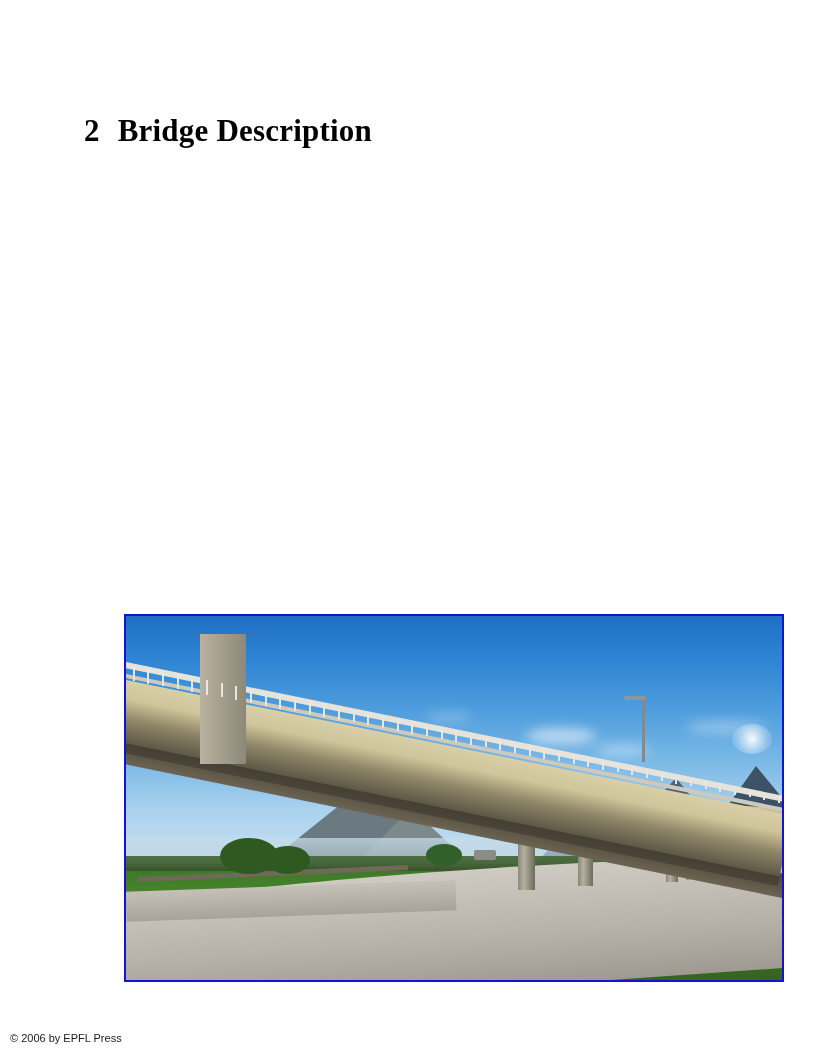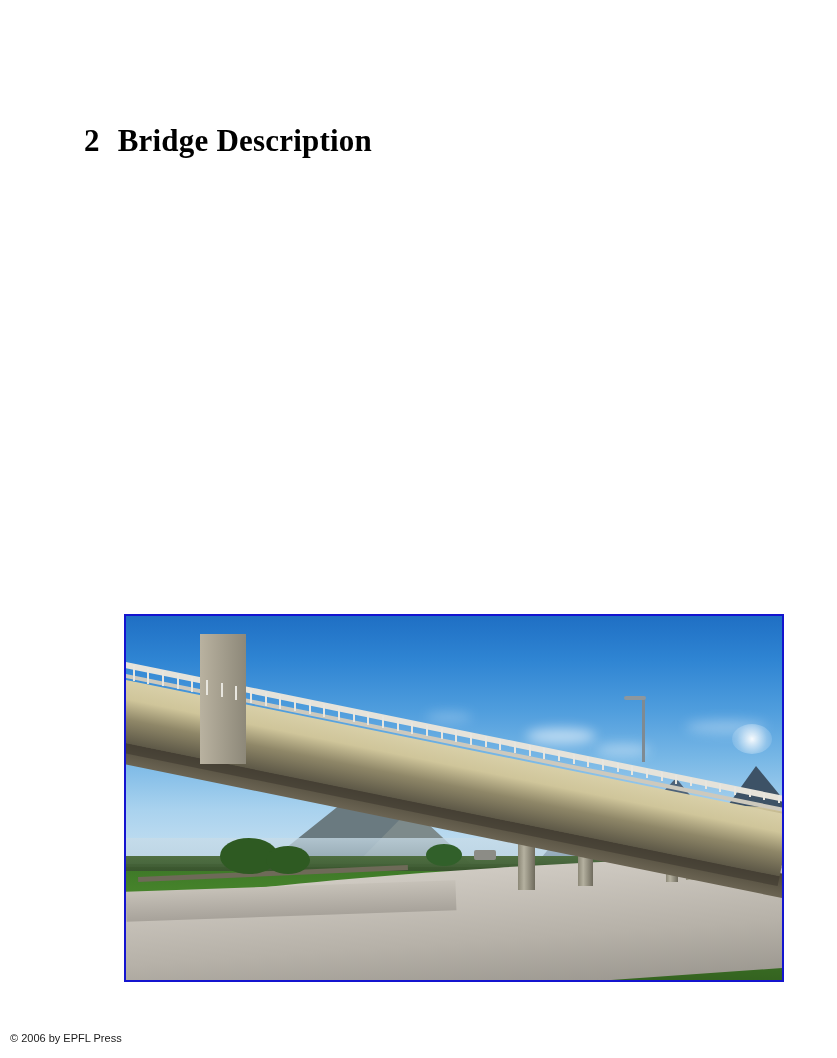--- a/index.html
+++ b/index.html
@@ -18,21 +18,21 @@
   .page {
     position: absolute;
     inset: 0;
     background: #ffffff;
   }
 
   
   .chapter-heading {
     position: absolute;
     left: 84px;
-    top: 102px;
+    top: 92px;
     font-family: "Liberation Serif", serif;
     font-weight: bold;
     font-size: 31px;
     color: #000000;
     letter-spacing: 0.2px;
     white-space: nowrap;
   }
   .chapter-heading .num {
     margin-right: 18px;
   }

